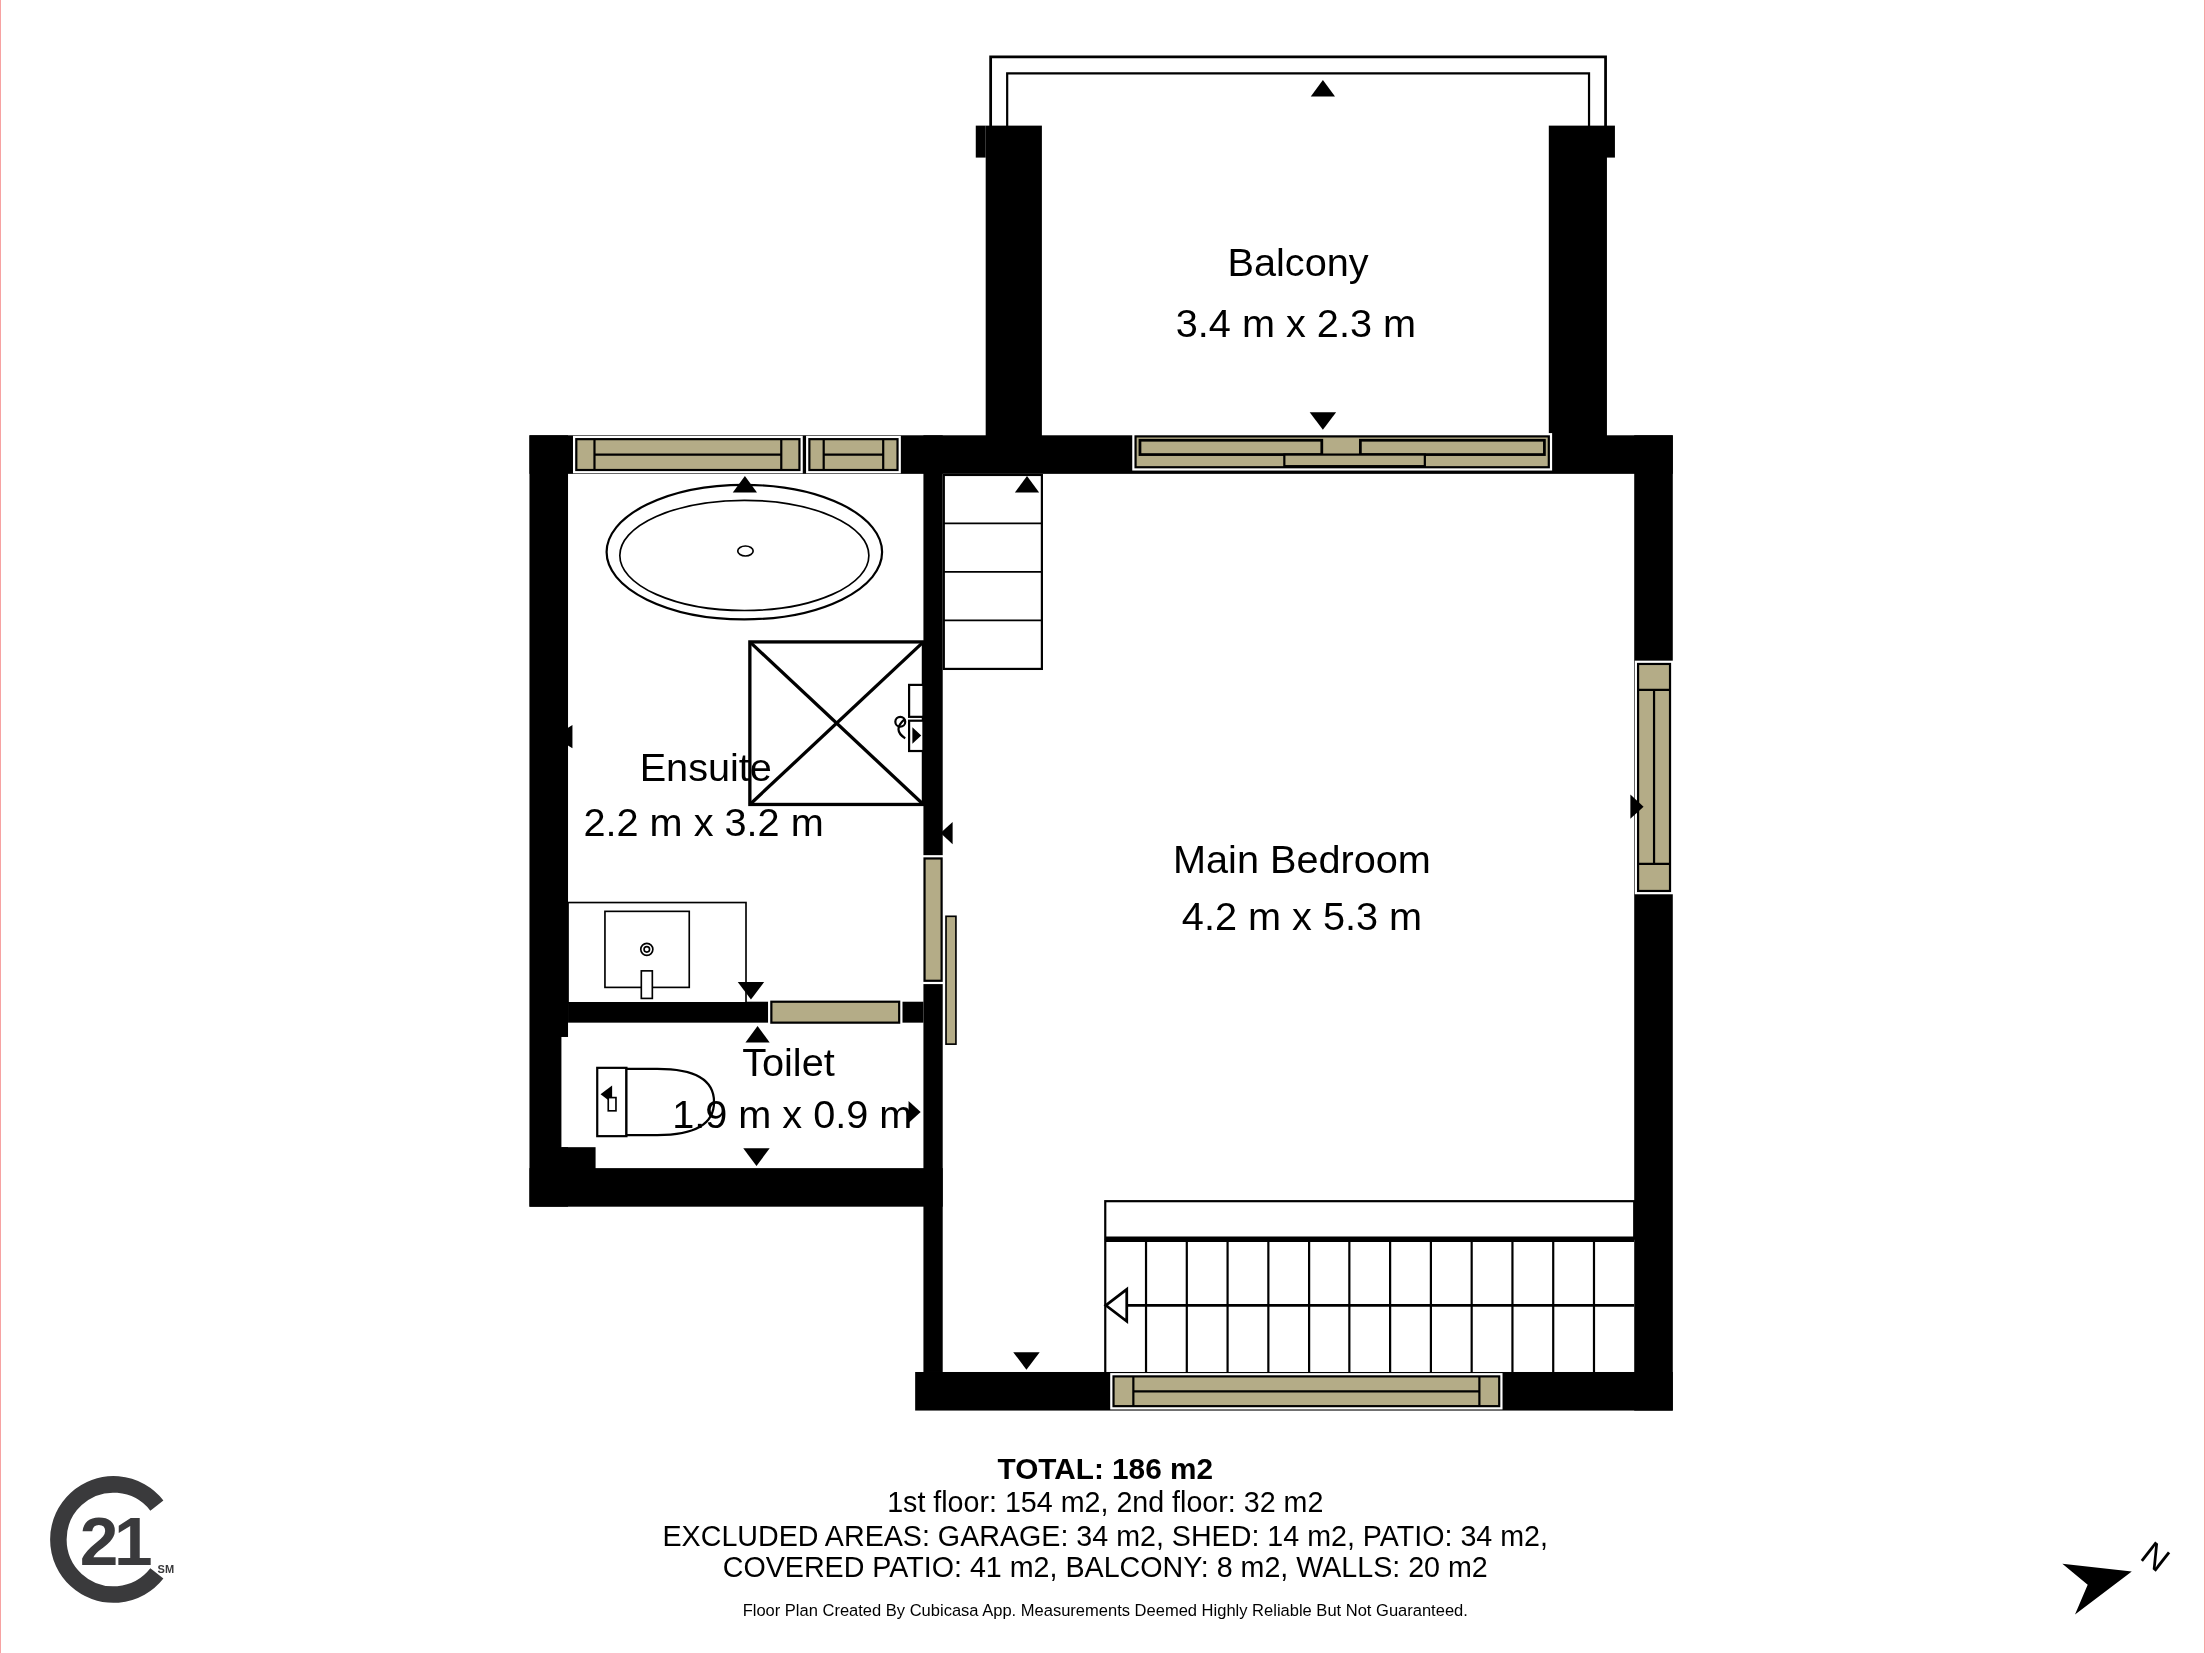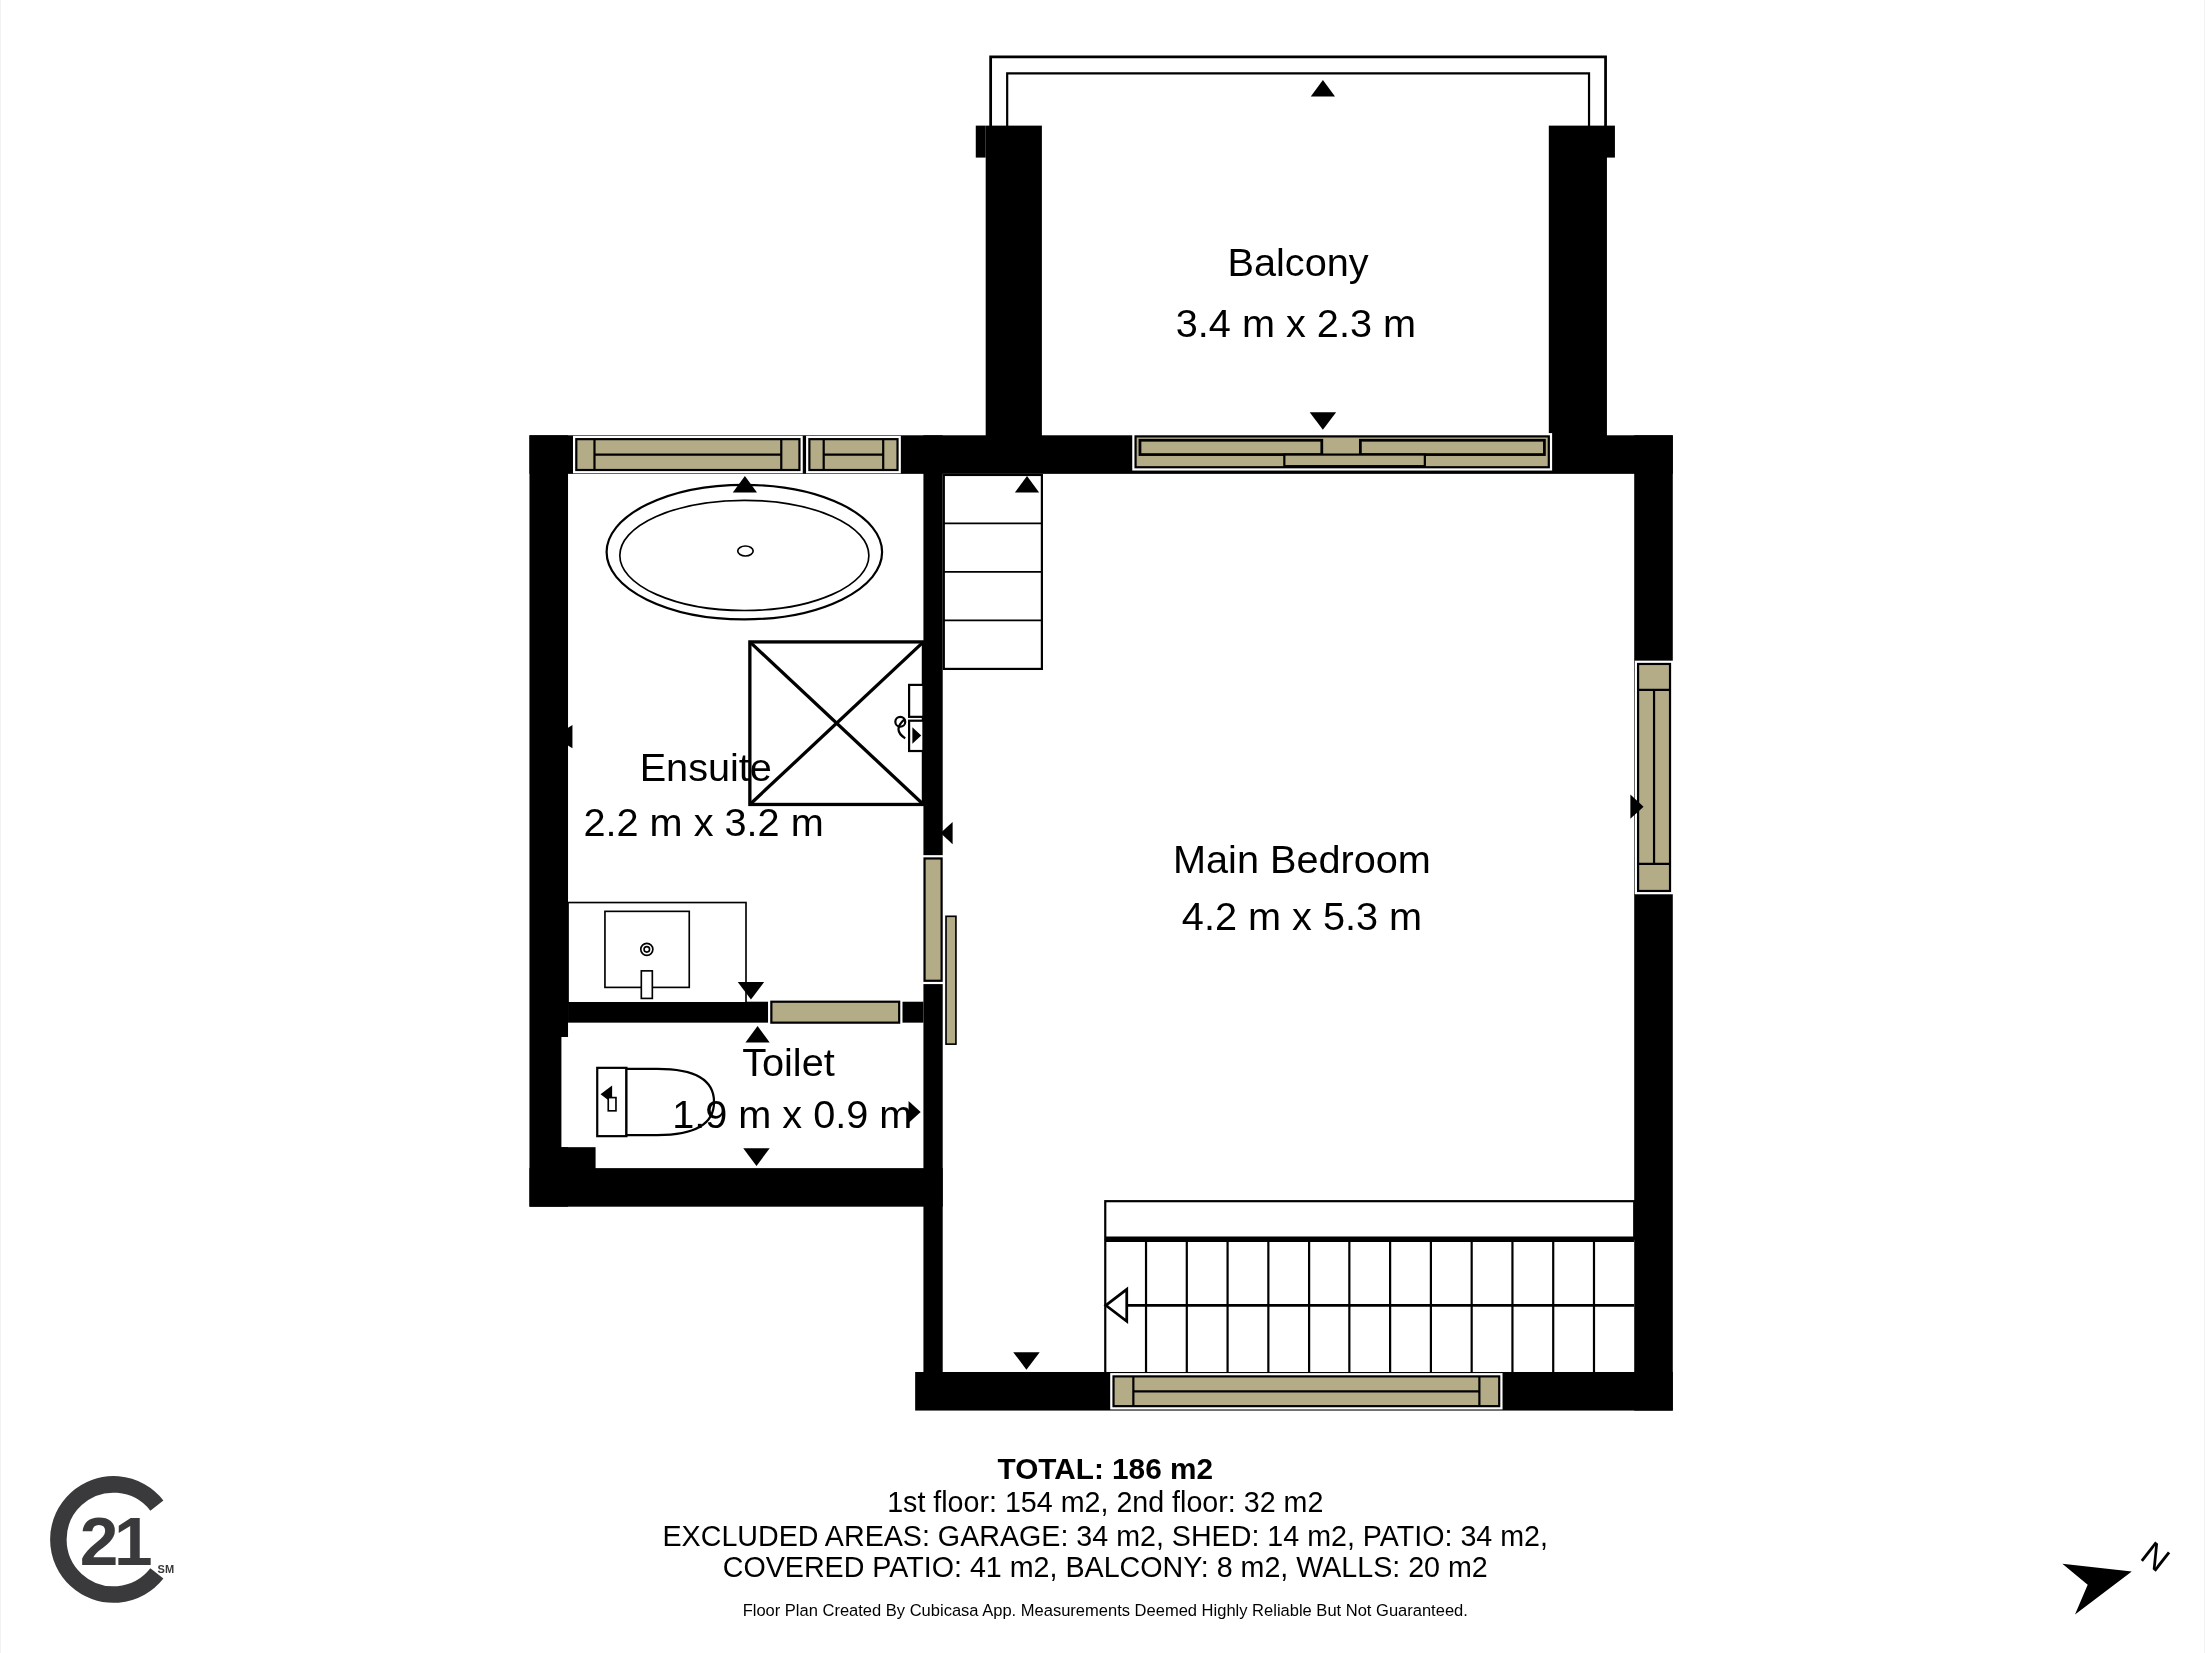--- a/index.html
+++ b/index.html
@@ -1,16 +1,16 @@
 <!DOCTYPE html>
 <html style="font-size:8.8px"><head>
 <meta charset="utf-8">
 <style>
   html,body{margin:0;padding:0;background:#ffffff;}
-  .stage{width:100vw;height:100vh;background:#e5e5e5;}
+  .stage{width:100vw;height:100vh;background:#ef4444;}
   svg.plan{display:block;width:100%;height:100%;}
   text{font-family:"Liberation Sans","DejaVu Sans",sans-serif;fill:#000000;}
   .room-name{font-size:72px;}
   .room-dims{font-size:72px;}
   .footer-total{font-size:54px;font-weight:bold;}
   .footer-line{font-size:52px;}
   .footer-disclaimer{font-size:30px;}
   .logo-num{font-size:126px;font-weight:bold;fill:#3a3a3c;letter-spacing:-8px;}
   .logo-sm{font-size:20px;font-weight:bold;fill:#3a3a3c;letter-spacing:0;}
   .compass-n{font-size:62px;}

